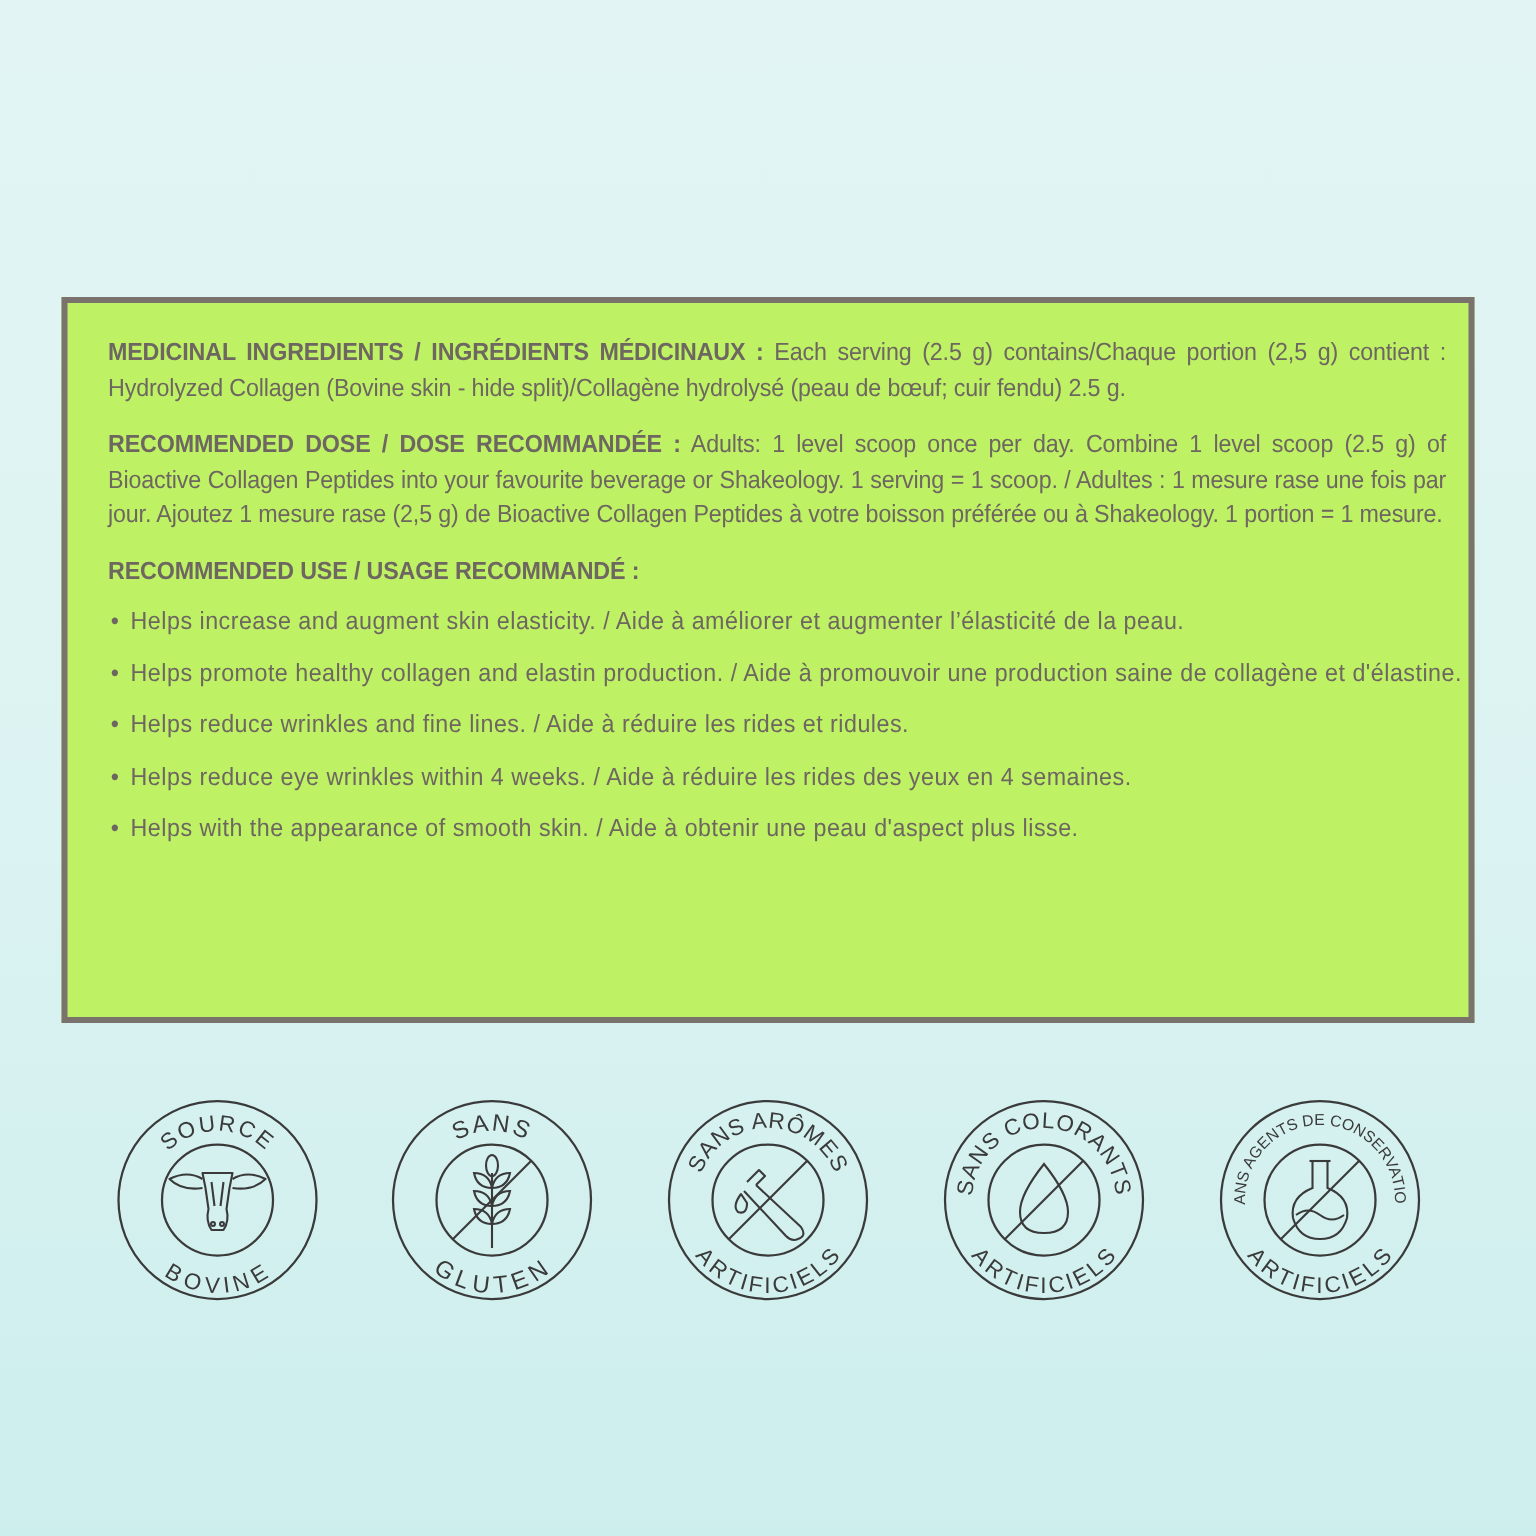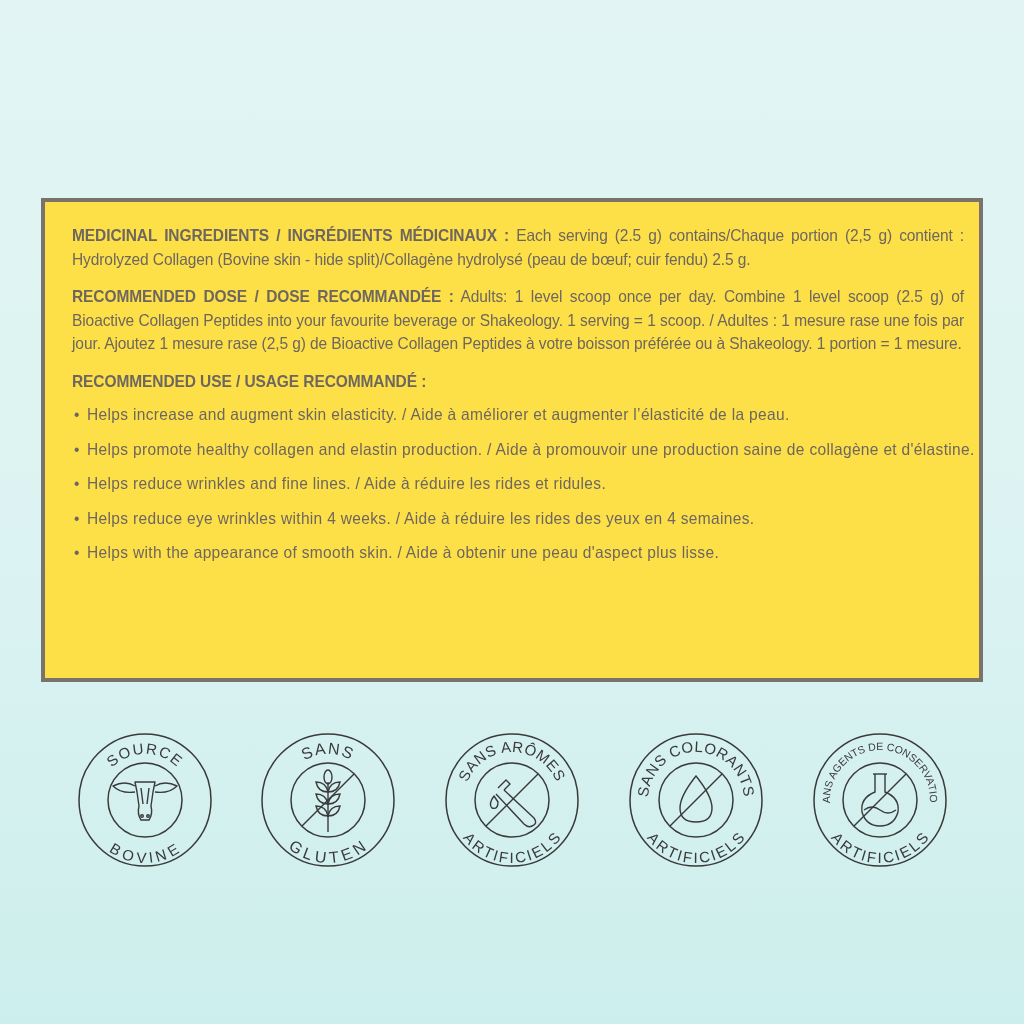--- a/index.html
+++ b/index.html
@@ -13,21 +13,21 @@
       overflow: hidden;
       background: linear-gradient(to bottom, #e2f5f4 0%, #dbf3f2 55%, #cceeec 100%);
       font-family: "Liberation Sans", "DejaVu Sans", sans-serif;
     }
     .panel {
       position: absolute;
       left: 41px;
       top: 198px;
       width: 934px;
       height: 476px;
-      background: #fde047;
+      background: #bef264;
       border: 4px solid #7a736d;
       box-sizing: content-box;
     }
     .panel-inner {
       position: absolute;
       left: 27px;
       top: 22px;
       width: 892px;
       color: #6e6660;
       font-size: 16.5px;

